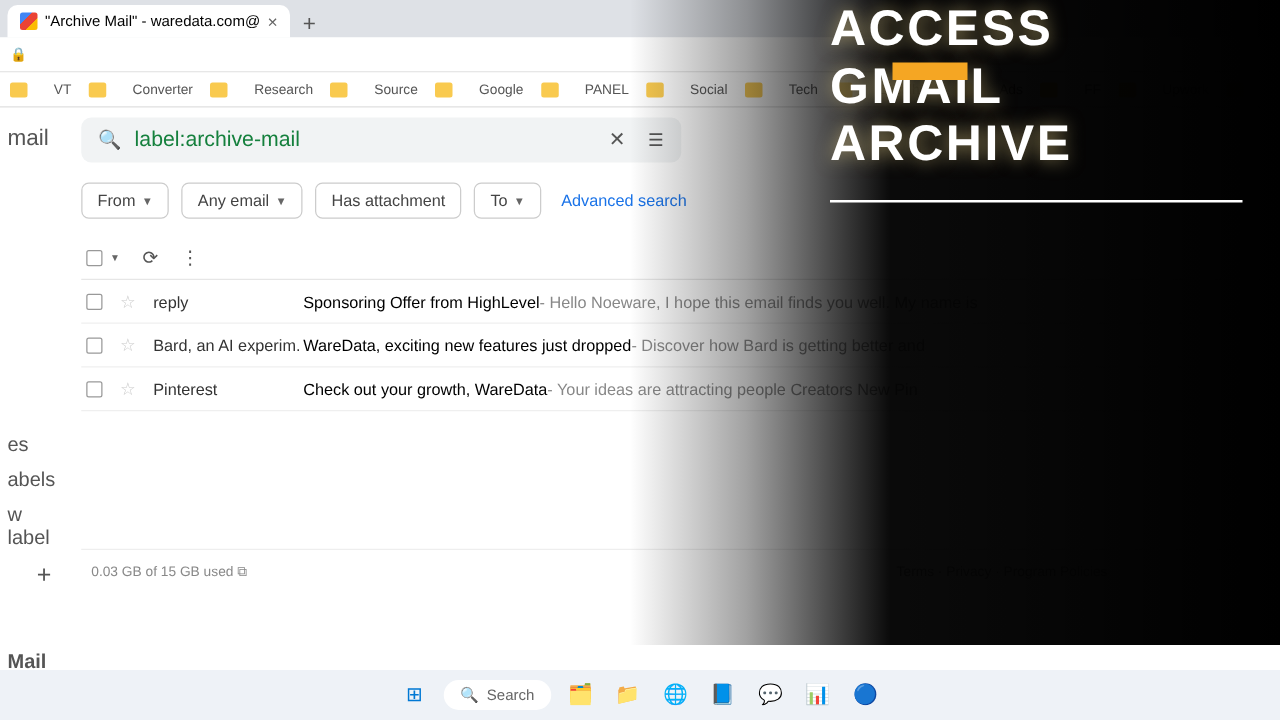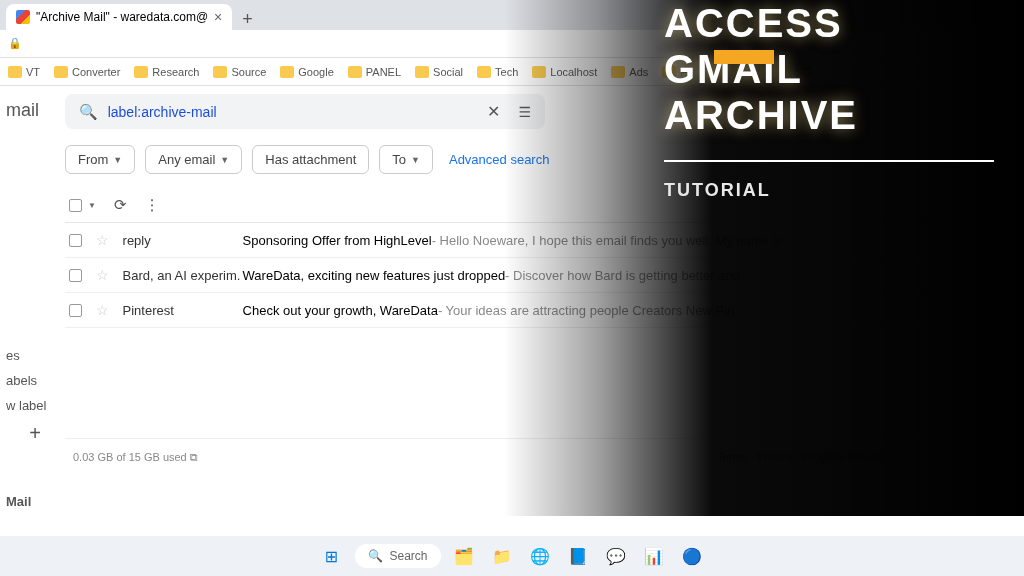--- a/index.html
+++ b/index.html
@@ -6,31 +6,31 @@
 body{width:1024px;height:576px;overflow:hidden;position:relative;background:#fff}
 .browser-chrome{height:30px;background:#dee1e6;display:flex;align-items:flex-end;padding-left:6px}
 .tab{background:#fff;border-radius:8px 8px 0 0;height:26px;display:flex;align-items:center;padding:0 10px;gap:6px;font-size:12px;min-width:180px}
 .tab-icon{width:14px;height:14px;background:linear-gradient(135deg,#4285f4 33%,#ea4335 33% 66%,#fbbc04 66%);border-radius:2px}
 .tab-close{color:#666;font-size:14px;margin-left:auto}
 .new-tab{color:#555;padding:0 10px;font-size:18px}
 .url-bar{height:28px;background:#fff;border-bottom:1px solid #e0e0e0;display:flex;align-items:center;padding:0 8px;gap:6px}
 .lock{color:#666;font-size:11px}
 .url{font-size:12px;color:#555}
 .bookmarks{height:28px;background:#fff;border-bottom:1px solid #e0e0e0;display:flex;align-items:center;padding:0 8px;gap:14px}
-.bm{display:flex;align-items:center;gap:4px;font-size:11px;color:#555}
+.bm{display:flex;align-items:center;gap:21px;font-size:11px;color:#555}
 .bm-folder{width:14px;height:12px;background:#f9ca4f;border-radius:2px}
 .main{display:flex;height:460px}
 .sidebar{width:55px;padding:8px 0 0 0;border-right:none}
 .logo-txt{font-size:18px;color:#555;padding:6px 0 12px 6px}
-.side-item{font-size:13px;color:#555;padding:5px 6px}
+.side-item{font-size:16px;color:#555;padding:5px 6px}
 .side-add{font-size:20px;color:#555;padding:4px;text-align:right;padding-right:14px}
 .content{flex:1;padding:8px 10px}
 .searchbar{display:flex;align-items:center;background:#f1f3f4;border-radius:8px;padding:8px 14px;gap:10px;width:480px;margin-bottom:16px}
 .search-icon{color:#555;font-size:15px}
-.search-input{border:none;background:transparent;flex:1;font-size:14px;outline:none;color:#1d4ed8}
+.search-input{border:none;background:transparent;flex:1;font-size:17px;outline:none;color:#15803d}
 .clear-x{color:#555;font-size:16px;cursor:pointer;margin-left:auto}
 .tune{color:#555;font-size:14px;margin-left:8px}
 .filters{display:flex;align-items:center;gap:10px;margin-bottom:14px}
 .chip{border:1px solid #ccc;border-radius:6px;padding:6px 12px;font-size:13px;color:#444;display:flex;align-items:center;gap:5px;background:#fff}
 .chip .caret{font-size:9px;color:#666}
 .adv{color:#1a73e8;font-size:13px;margin-left:6px}
 .toolbar{display:flex;align-items:center;gap:18px;padding:8px 4px;border-bottom:1px solid #e6e6e6}
 .cb{width:13px;height:13px;border:1.5px solid #999;border-radius:2px}
 .tb-caret{font-size:8px;color:#666;margin-left:-12px}
 .refresh,.more{color:#555;font-size:15px}
@@ -216,14 +216,13 @@
 </div>
 
 <div class="overlay">
   <div class="accent"></div>
   <div class="title">
     <div>ACCESS</div>
     <div>GMAIL</div>
     <div>ARCHIVE</div>
   </div>
   <div class="divider"></div>
-  <div class="subtitle">TUTORIAL</div>
 </div>
 
 </body></html>

